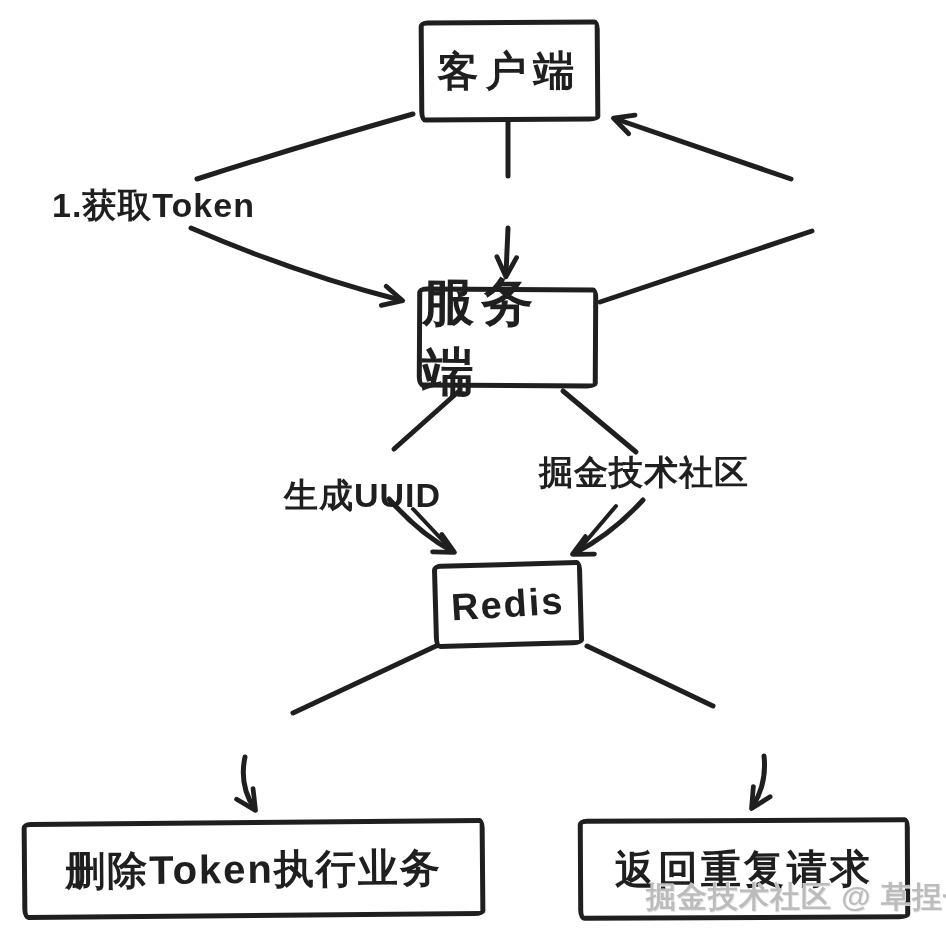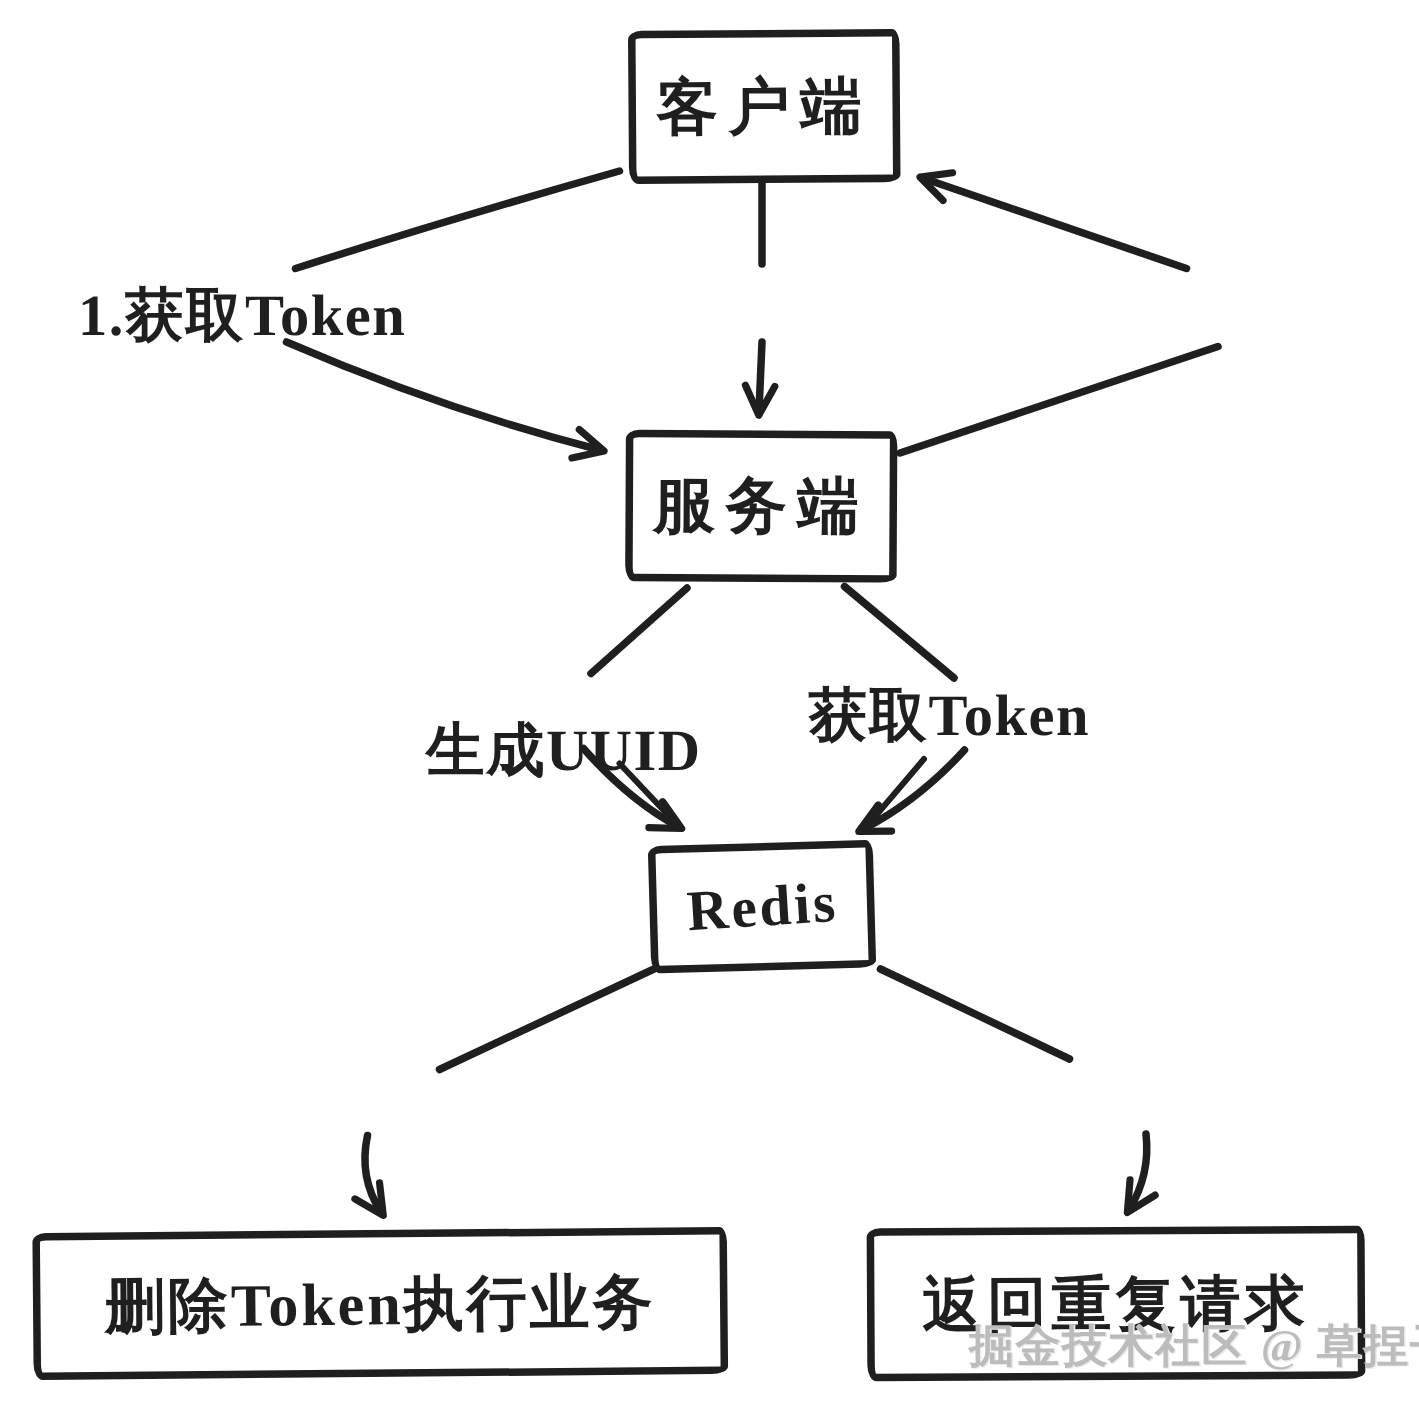--- a/index.html
+++ b/index.html
@@ -1,35 +1,35 @@
 <!DOCTYPE html>
 <html><head>
 <meta charset="utf-8">
 <style>
   html,body{margin:0;padding:0;background:#ffffff;}
   .stage{
     position:relative;width:946px;height:938px;background:#ffffff;overflow:hidden;
-    font-family:Liberation Serif, serif;color:#1f1f1f;
+    font-family:Liberation Sans, sans-serif;color:#1f1f1f;
   }
   .layer{position:absolute;left:0;top:0;width:946px;height:938px;}
   .node{
     position:absolute;background:#ffffff;border:5px solid #1f1f1f;
     display:flex;align-items:center;justify-content:center;
     font-weight:700;box-sizing:border-box;
     border-radius:9px 5px 11px 6px / 6px 10px 5px 11px;
     z-index:2;
   }
   .node-client{left:419px;top:20px;width:181px;height:102px;font-size:41px;letter-spacing:7px;transform:rotate(-0.4deg);}
-  .node-server{left:417px;top:287px;width:181px;height:101px;font-size:41px;letter-spacing:7px;transform:rotate(0.3deg);}
+  .node-server{left:417px;top:287px;width:181px;height:101px;font-size:52px;letter-spacing:7px;transform:rotate(0.3deg);}
   .node-redis{left:433px;top:562px;width:150px;height:85px;font-size:38px;letter-spacing:2px;transform:rotate(-1.6deg);}
   .node-redis .txt{transform:rotate(-2deg);}
   .node-delete{left:22px;top:820px;width:463px;height:98px;font-size:40px;letter-spacing:2px;transform:rotate(-0.5deg);}
   .node-dup{left:578px;top:818px;width:332px;height:102px;font-size:40px;letter-spacing:3px;transform:rotate(-0.3deg);}
   .edge-label{
-    position:absolute;font-weight:700;font-size:39px;letter-spacing:1px;
+    position:absolute;font-weight:700;font-size:34px;letter-spacing:1px;
     white-space:nowrap;z-index:3;color:#1f1f1f;text-align:right;
   }
   .lbl-get{left:52px;top:183px;}
   .lbl-submit{left:368px;top:182px;}
   .lbl-return{left:730px;top:184px;}
   .lbl-uuid{left:284px;top:473px;}
   .lbl-verify{left:539px;top:450px;}
   .lbl-exists{left:211px;top:708px;}
   .lbl-notexists{left:686px;top:708px;}
   .watermark{
@@ -93,17 +93,17 @@
   <div class="node node-delete">
     <span class="txt">删除Token执行业务</span>
   </div>
 
   <div class="node node-dup">
     <span class="txt">返回重复请求</span>
   </div>
 
   <div class="edge-label lbl-get">1.获取Token</div>
   <div class="edge-label lbl-uuid">生成UUID</div>
-  <div class="edge-label lbl-verify">获取Token</div>
+  <div class="edge-label lbl-verify">掘金技术社区</div>
 
   <div class="watermark">掘金技术社区 @ 草捏子</div>
 
 </div>
 
 </body></html>

